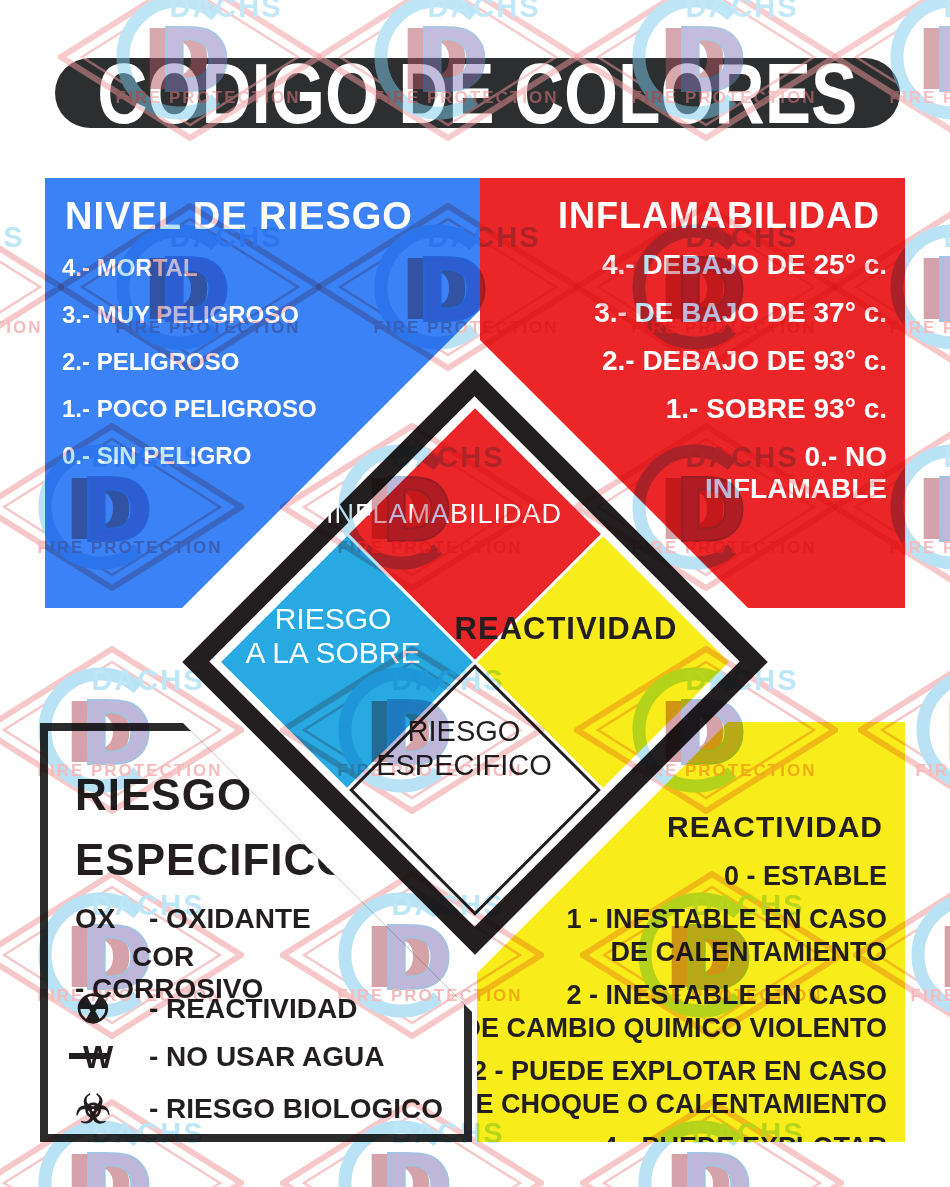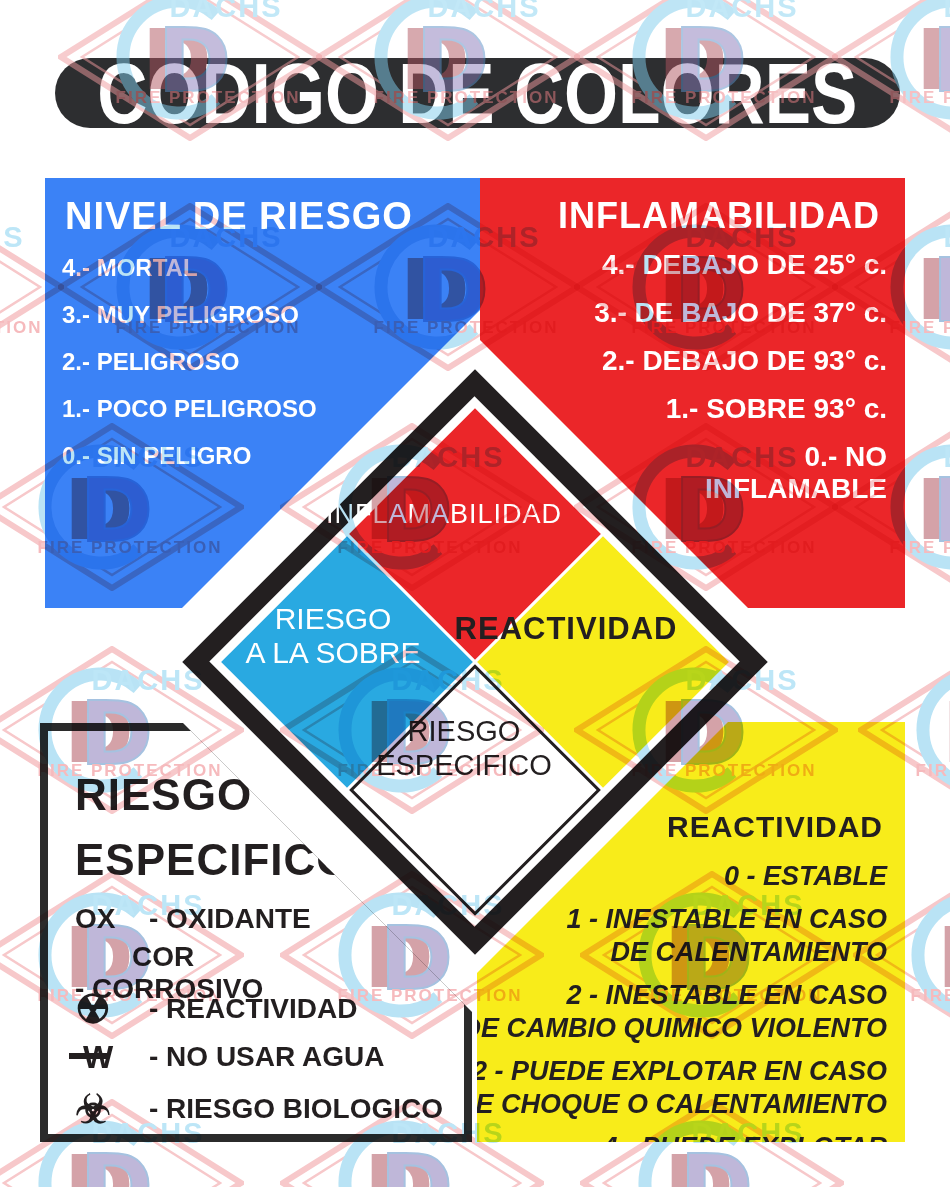--- a/index.html
+++ b/index.html
@@ -56,21 +56,21 @@
   .w-sym i{font-style:normal;font-weight:bold;}
   .w-sym .bar{position:absolute;left:-6px;right:14px;top:14px;height:6px;background:#231f20;}
   
   .p-yellow{
     left:477px;top:722px;width:428px;height:420px;background:#f8ec1a;z-index:1;
     clip-path:polygon(251px 0,428px 0,428px 420px,0 420px,0 251px);
     color:#231f20;text-align:right;
   }
   .y-title{position:absolute;right:22px;top:88px;font-weight:bold;font-size:30px;letter-spacing:1px;}
   .y-items{position:absolute;right:18px;top:138px;font-weight:bold;font-size:27px;}
-  .y-items div{line-height:33px;white-space:nowrap;font-style:italic;}
+  .y-items div{line-height:33px;white-space:nowrap;}
   .y-items div.gap{margin-top:10px;}
   
   .rot{position:absolute;transform:rotate(45deg);}
   .halo{left:256px;top:443px;width:438px;height:438px;background:#ffffff;z-index:2;}
   .dblack{left:268px;top:455px;width:414px;height:414px;background:#231f20;z-index:3;}
   .dwhite{left:287px;top:474px;width:375px;height:375px;background:#ffffff;z-index:4;}
   .q{width:178px;height:178px;z-index:5;box-sizing:border-box;}
   .q-red{left:386px;top:445px;background:#eb2629;}
   .q-blue{left:258px;top:573px;background:#29a9e1;}
   .q-yellow{left:514px;top:573px;background:#f8ec1a;}

